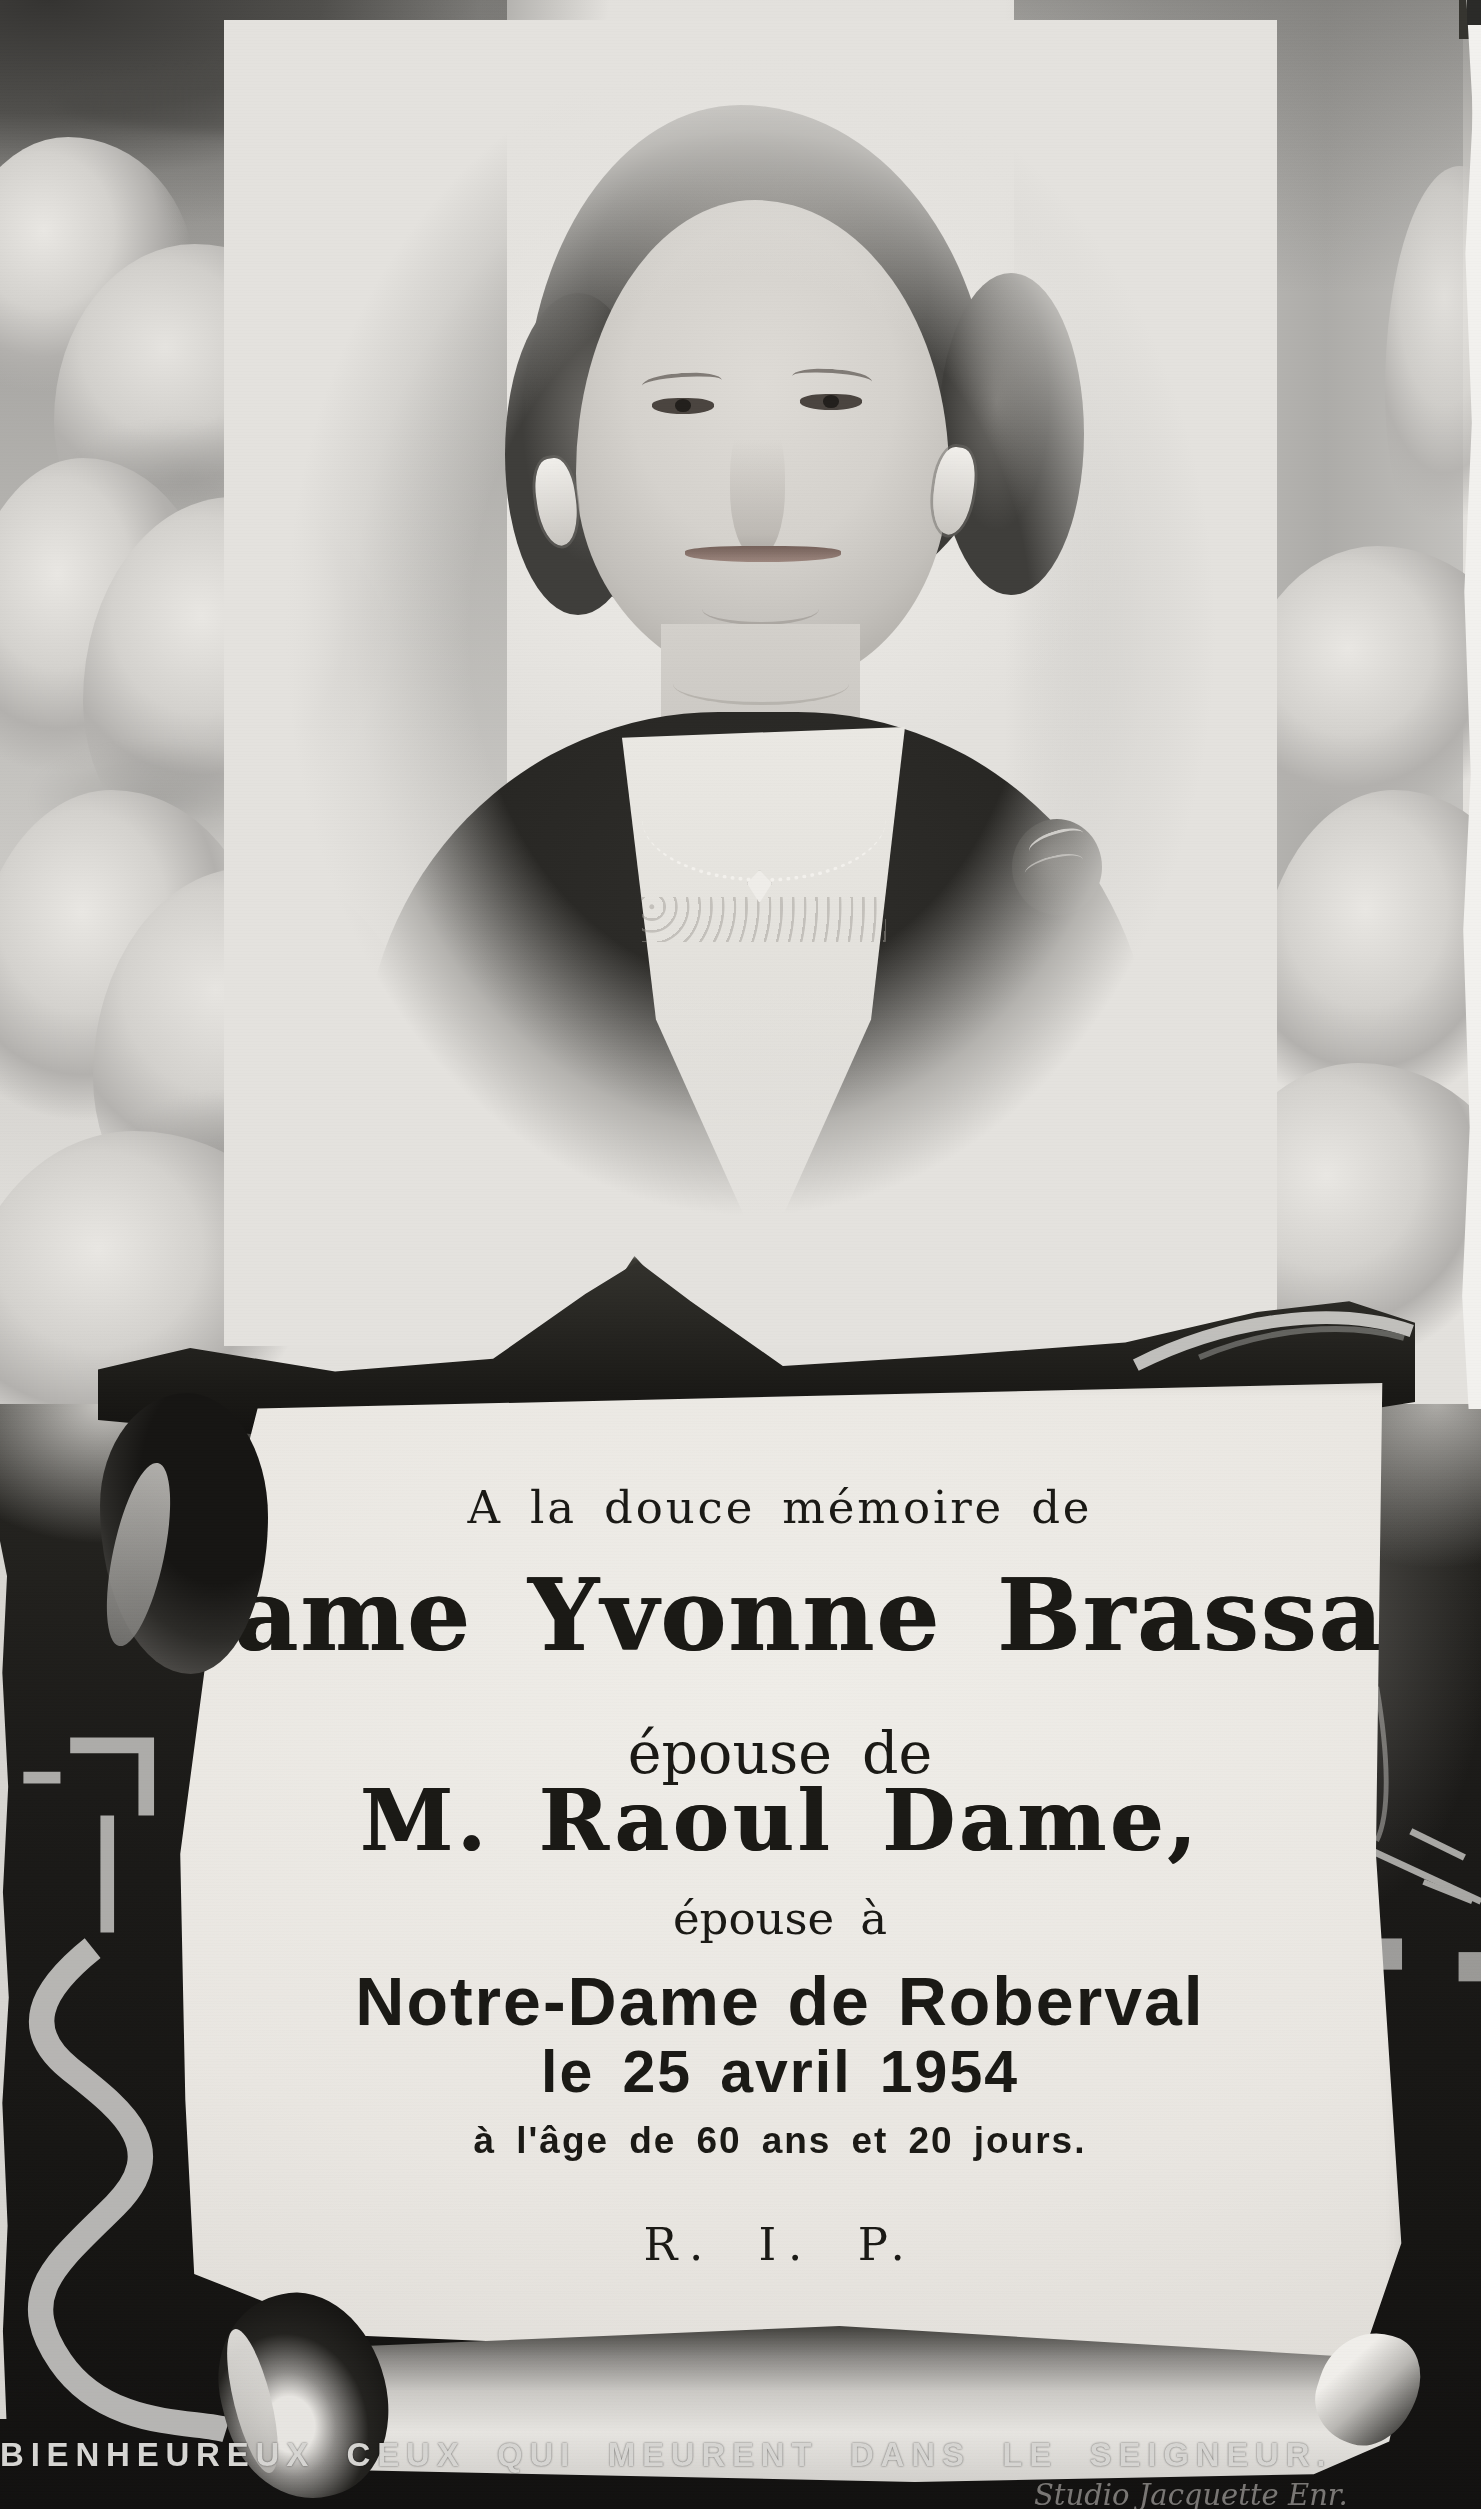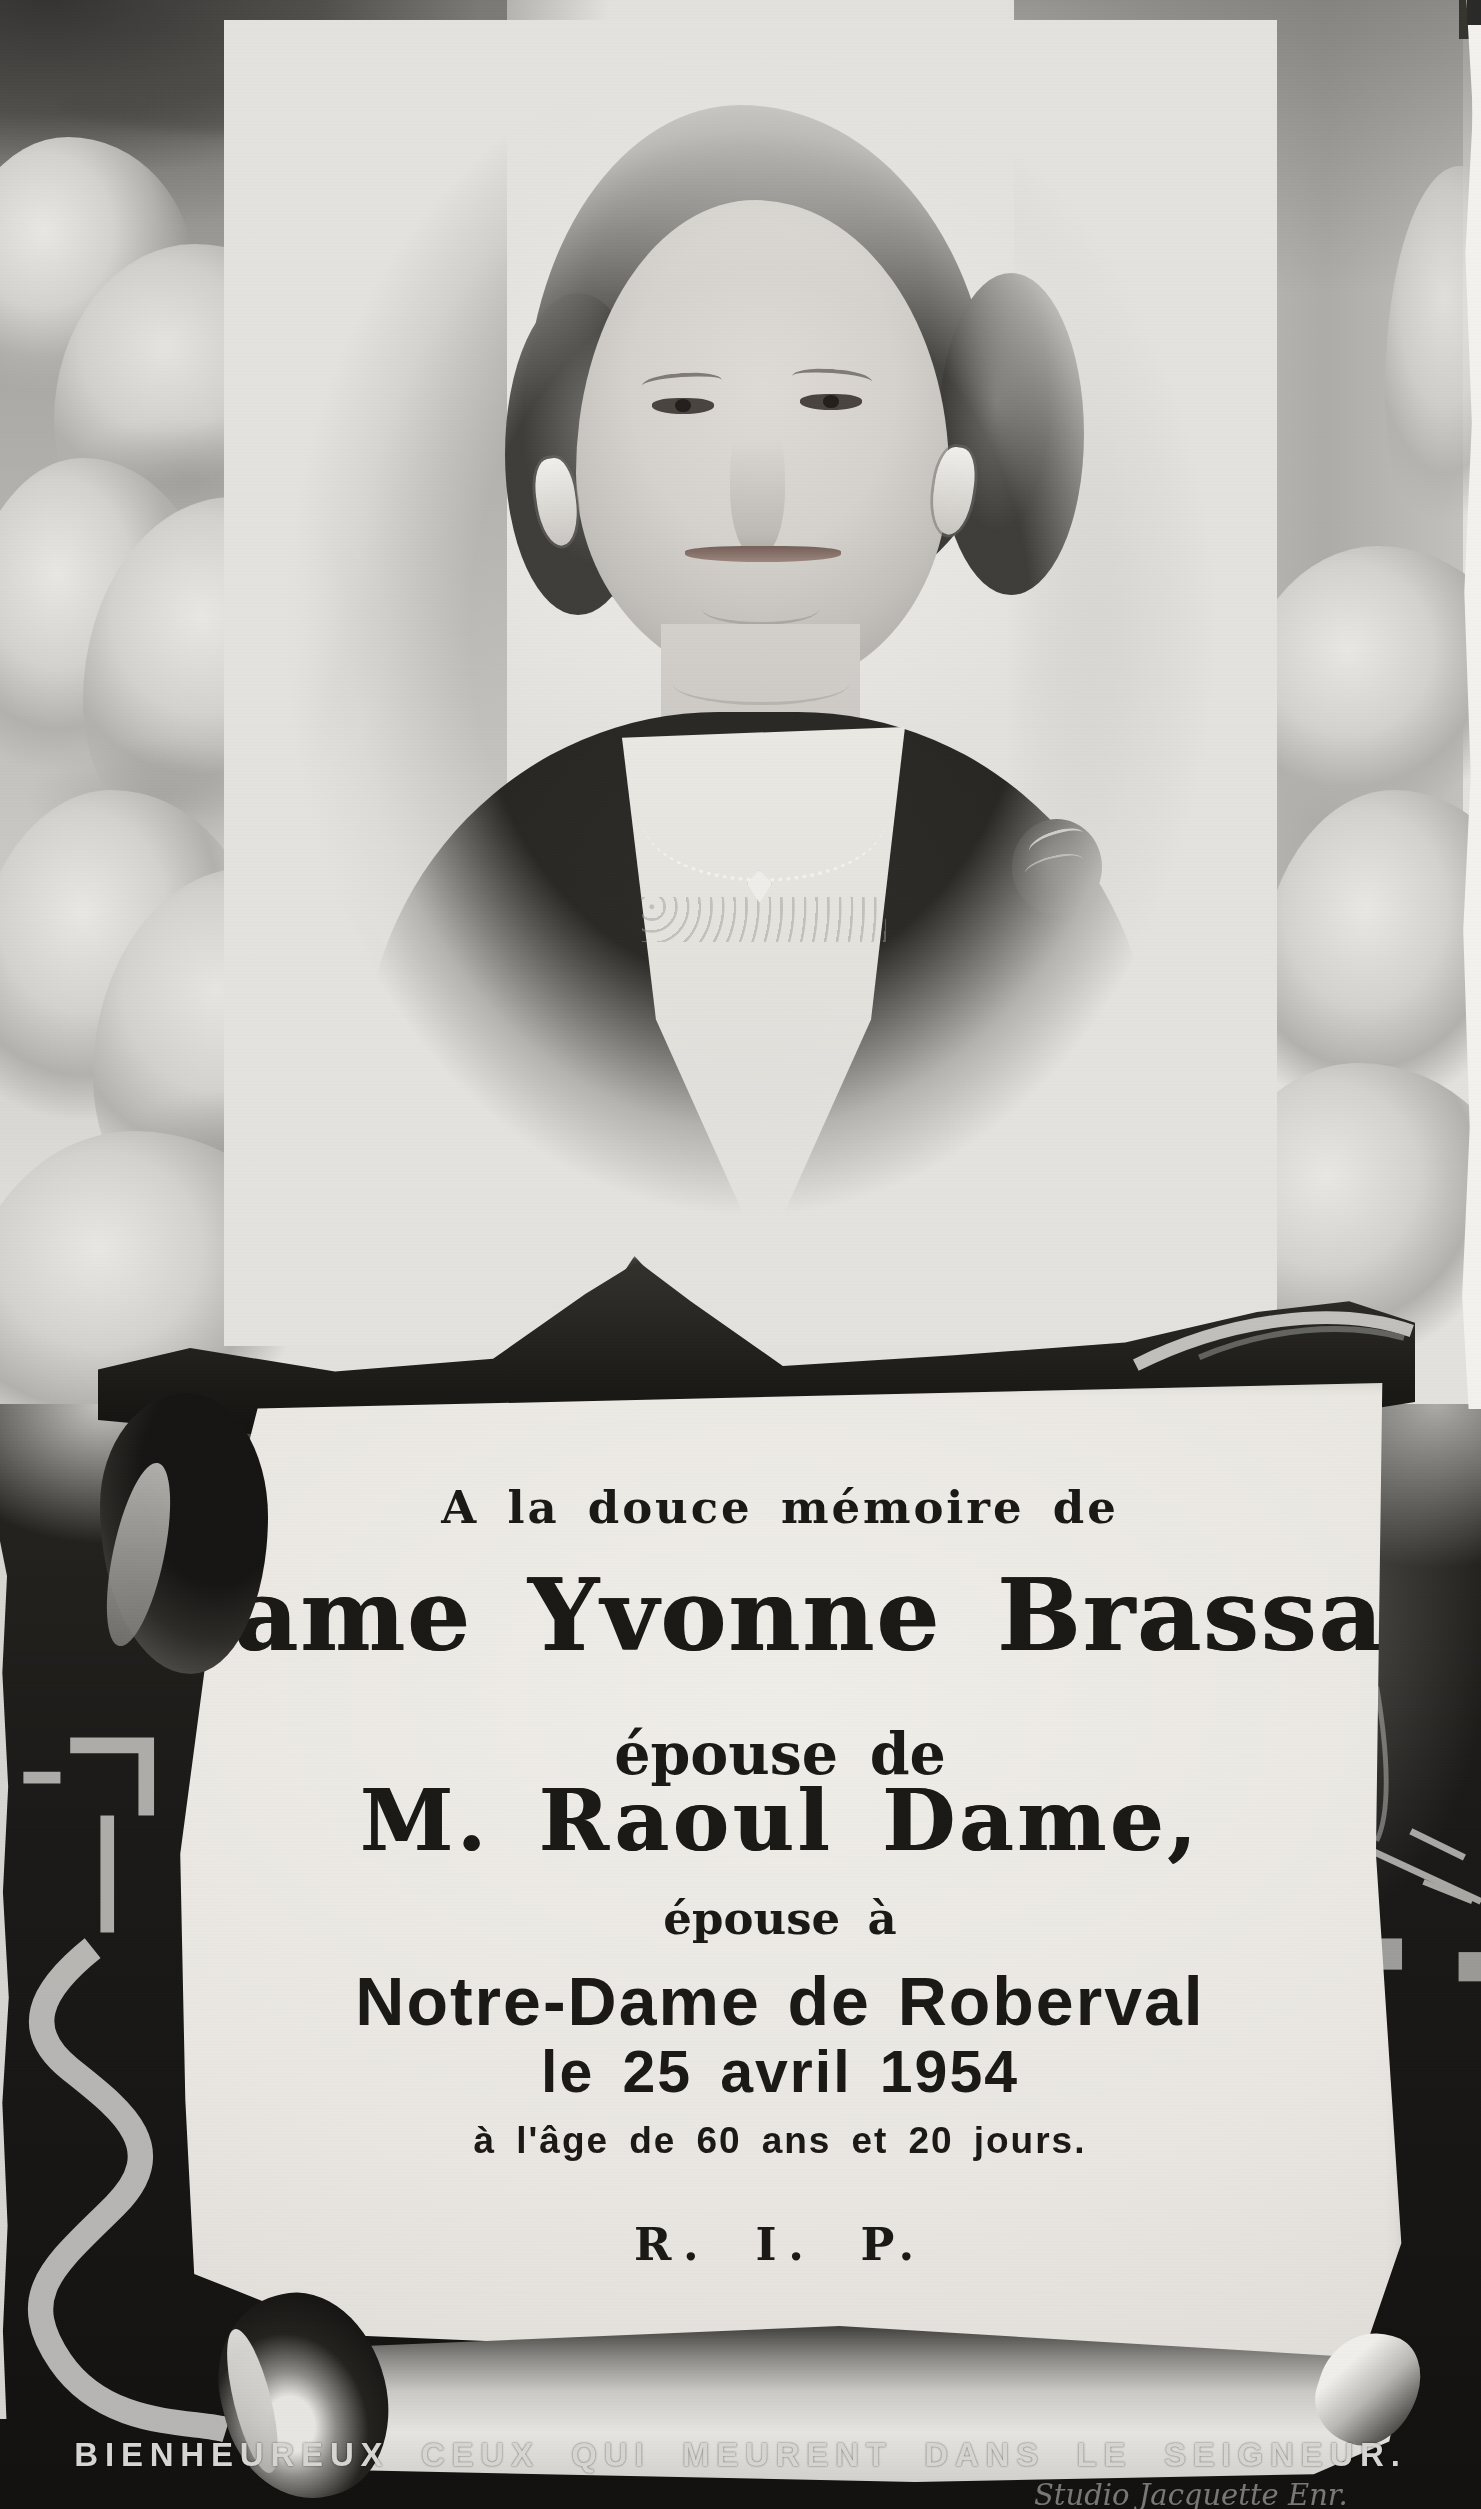--- a/index.html
+++ b/index.html
@@ -113,21 +113,21 @@
   .comma-hi{left:113px;top:1461px;width:51px;height:187px;border-radius:50%;
     transform:rotate(12deg);opacity:.85;
     background:linear-gradient(to bottom,#cbc9c5,#7c7b78);}
 
   
   .scroll{left:146px;top:1383px;width:1268px;height:1024px;
     background:radial-gradient(120% 90% at 50% 30%, #efede8 0%, #e9e6e1 55%, #dbd8d3 100%);
     clip-path:polygon(8.8% 2.5%, 97.5% 0%, 97% 46%, 99% 84%, 95.4% 97%, 16% 93%, 3.8% 87%, 3.1% 70%, 2.7% 46%, 5.8% 17%);
     box-shadow:inset 19.5px 0 25px -13.7px rgba(60,60,58,.4), inset -15.6px 0 23.4px -13.7px rgba(60,60,58,.35);}
   .line{position:absolute;left:0;right:0;text-align:center;color:#1a1915;white-space:nowrap;}
-  .serifline{font-family:"DejaVu Serif",serif;font-weight:bold;text-align:center;}
+  .serifline{font-family:"DejaVu Serif",serif;font-weight:normal;text-align:center;}
   .blackletter{font-family:"DejaVu Serif",serif;font-weight:bold;letter-spacing:2px;
     text-shadow:1px 0 0 #1a1915;}
   .sansline{font-family:"Liberation Sans",sans-serif;font-weight:bold;}
   .t-dedication{top:98px;font-size:45px;letter-spacing:2.9px;word-spacing:9.8px;}
   .t-name{top:174px;font-size:99px;word-spacing:19.5px;}
   .t-epouse{top:337px;font-size:57px;word-spacing:11.7px;}
   .t-raoul{top:388px;font-size:84px;letter-spacing:3.9px;word-spacing:15.6px;}
   .t-decedee{top:509px;font-size:45px;word-spacing:11.7px;}
   .t-place{top:579px;font-size:68px;letter-spacing:2px;word-spacing:5.9px;}
   .t-date{top:655px;font-size:59px;letter-spacing:2px;word-spacing:9.8px;text-align:center;}
@@ -142,21 +142,21 @@
     border-radius:50% 50% 48% 52% / 46% 54% 50% 50%;
     background:radial-gradient(90% 85% at 38% 62%, #e7e5e1 0%, #e7e5e1 16%, #8d8b88 30%, #23221f 52%, #151412 78%, #0f0e0d 100%);}
   .roll-cap-hi{left:234px;top:2327px;width:37px;height:148px;border-radius:50%;
     transform:rotate(-14deg);opacity:.9;
     background:linear-gradient(to bottom,#f0eeea,#b5b3af);}
   .roll-tail{left:1319px;top:2331px;width:98px;height:115px;transform:rotate(18deg);
     border-radius:60% 40% 50% 50% / 55% 45% 60% 40%;
     background:linear-gradient(120deg,#f0eeea 28%, #b9b7b3 55%, #4e4d4a 85%);}
 
   
-  .caption{left:0;top:2436px;width:1481px;text-align:center;
+  .caption{left:0;top:2436px;width:1481px;
     font-family:"Liberation Sans",sans-serif;font-weight:bold;font-size:33px;
     letter-spacing:6.8px;word-spacing:15.6px;color:#d6d5d2;white-space:nowrap;
     text-shadow:0 0 2px rgba(0,0,0,.6);}
   .credit{left:1034px;top:2478px;width:429px;height:31px;overflow:hidden;
     font-family:"DejaVu Serif",serif;font-style:italic;font-size:29px;
     color:rgba(205,203,199,.55);white-space:nowrap;}
 
   
   .deco{left:0;top:0;width:1481px;height:2509px;pointer-events:none;}
 

